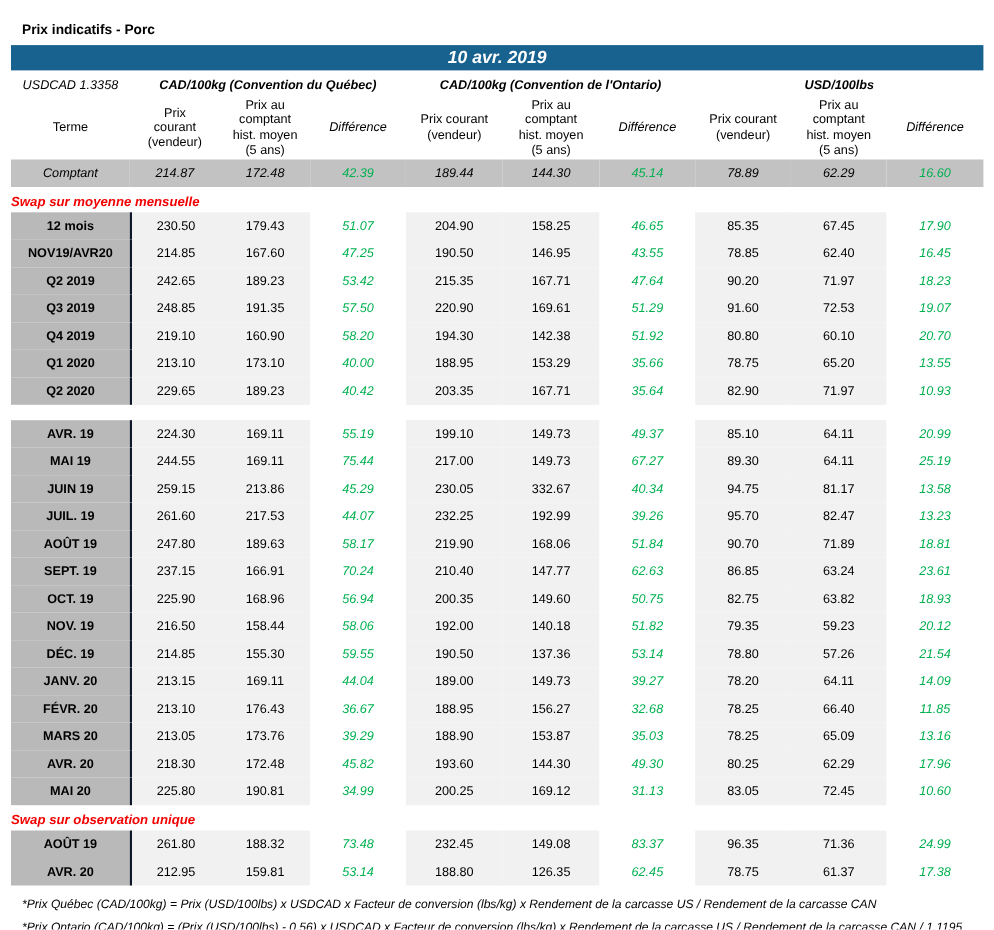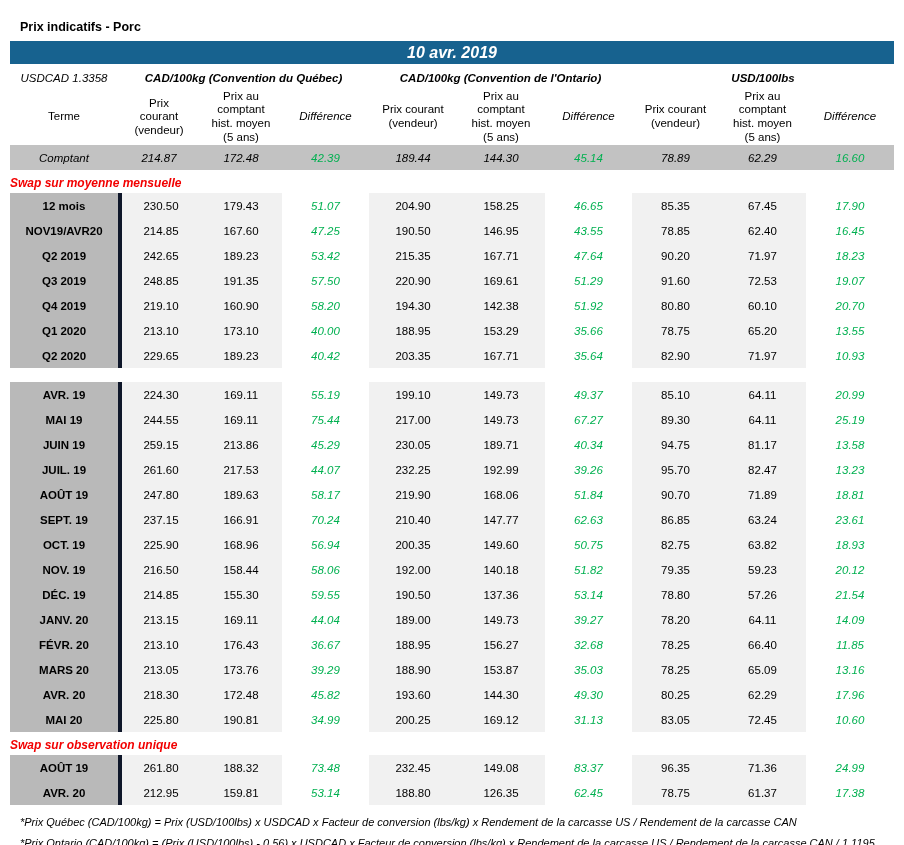--- a/index.html
+++ b/index.html
@@ -29,21 +29,21 @@
   .colhdr-row{height:56px;line-height:1.18;}
   .colhdr-row .inner{display:inline-block;}
   .w56{max-width:56px;}
   .w70{max-width:70px;}
   .w66{max-width:66px;}
   .hdr-diff{font-style:italic;}
   #table-body .trow{height:25px;}
   #table-body .trow .cell{font-size:11.5px;}
   .c-term{background:var(--term-gray);font-weight:bold;}
   .c-p{background:var(--cell-gray);}
-  .c-first{border-left:4px solid #0f172a;}
+  .c-first{border-left:2px solid #0f172a;}
   .c-diff{background:#fff;color:var(--green);font-style:italic;}
   .trow.spot{height:28px;}
   .trow.spot .cell{font-style:italic;background:var(--spot-gray);font-weight:normal;border-left:none;}
   .trow.spot .c-diff{color:var(--green);}
   .section-heading{
     height:20px;line-height:20px;margin-top:3px;text-align:left;
     color:var(--red);font-weight:bold;font-style:italic;font-size:12px;
   }
   .block-spacer{height:14px;}
   .footnotes{margin:7px 0 0 10px;font-style:italic;font-size:11px;}
@@ -211,21 +211,21 @@
         <div class="cell c-p">89.30</div>
         <div class="cell c-p">64.11</div>
         <div class="cell c-diff">25.19</div>
       </div>
       <div class="grid trow">
         <div class="cell c-term">JUIN 19</div>
         <div class="cell c-p c-first">259.15</div>
         <div class="cell c-p">213.86</div>
         <div class="cell c-diff">45.29</div>
         <div class="cell c-p">230.05</div>
-        <div class="cell c-p">189.71</div>
+        <div class="cell c-p">332.67</div>
         <div class="cell c-diff">40.34</div>
         <div class="cell c-p">94.75</div>
         <div class="cell c-p">81.17</div>
         <div class="cell c-diff">13.58</div>
       </div>
       <div class="grid trow">
         <div class="cell c-term">JUIL. 19</div>
         <div class="cell c-p c-first">261.60</div>
         <div class="cell c-p">217.53</div>
         <div class="cell c-diff">44.07</div>

